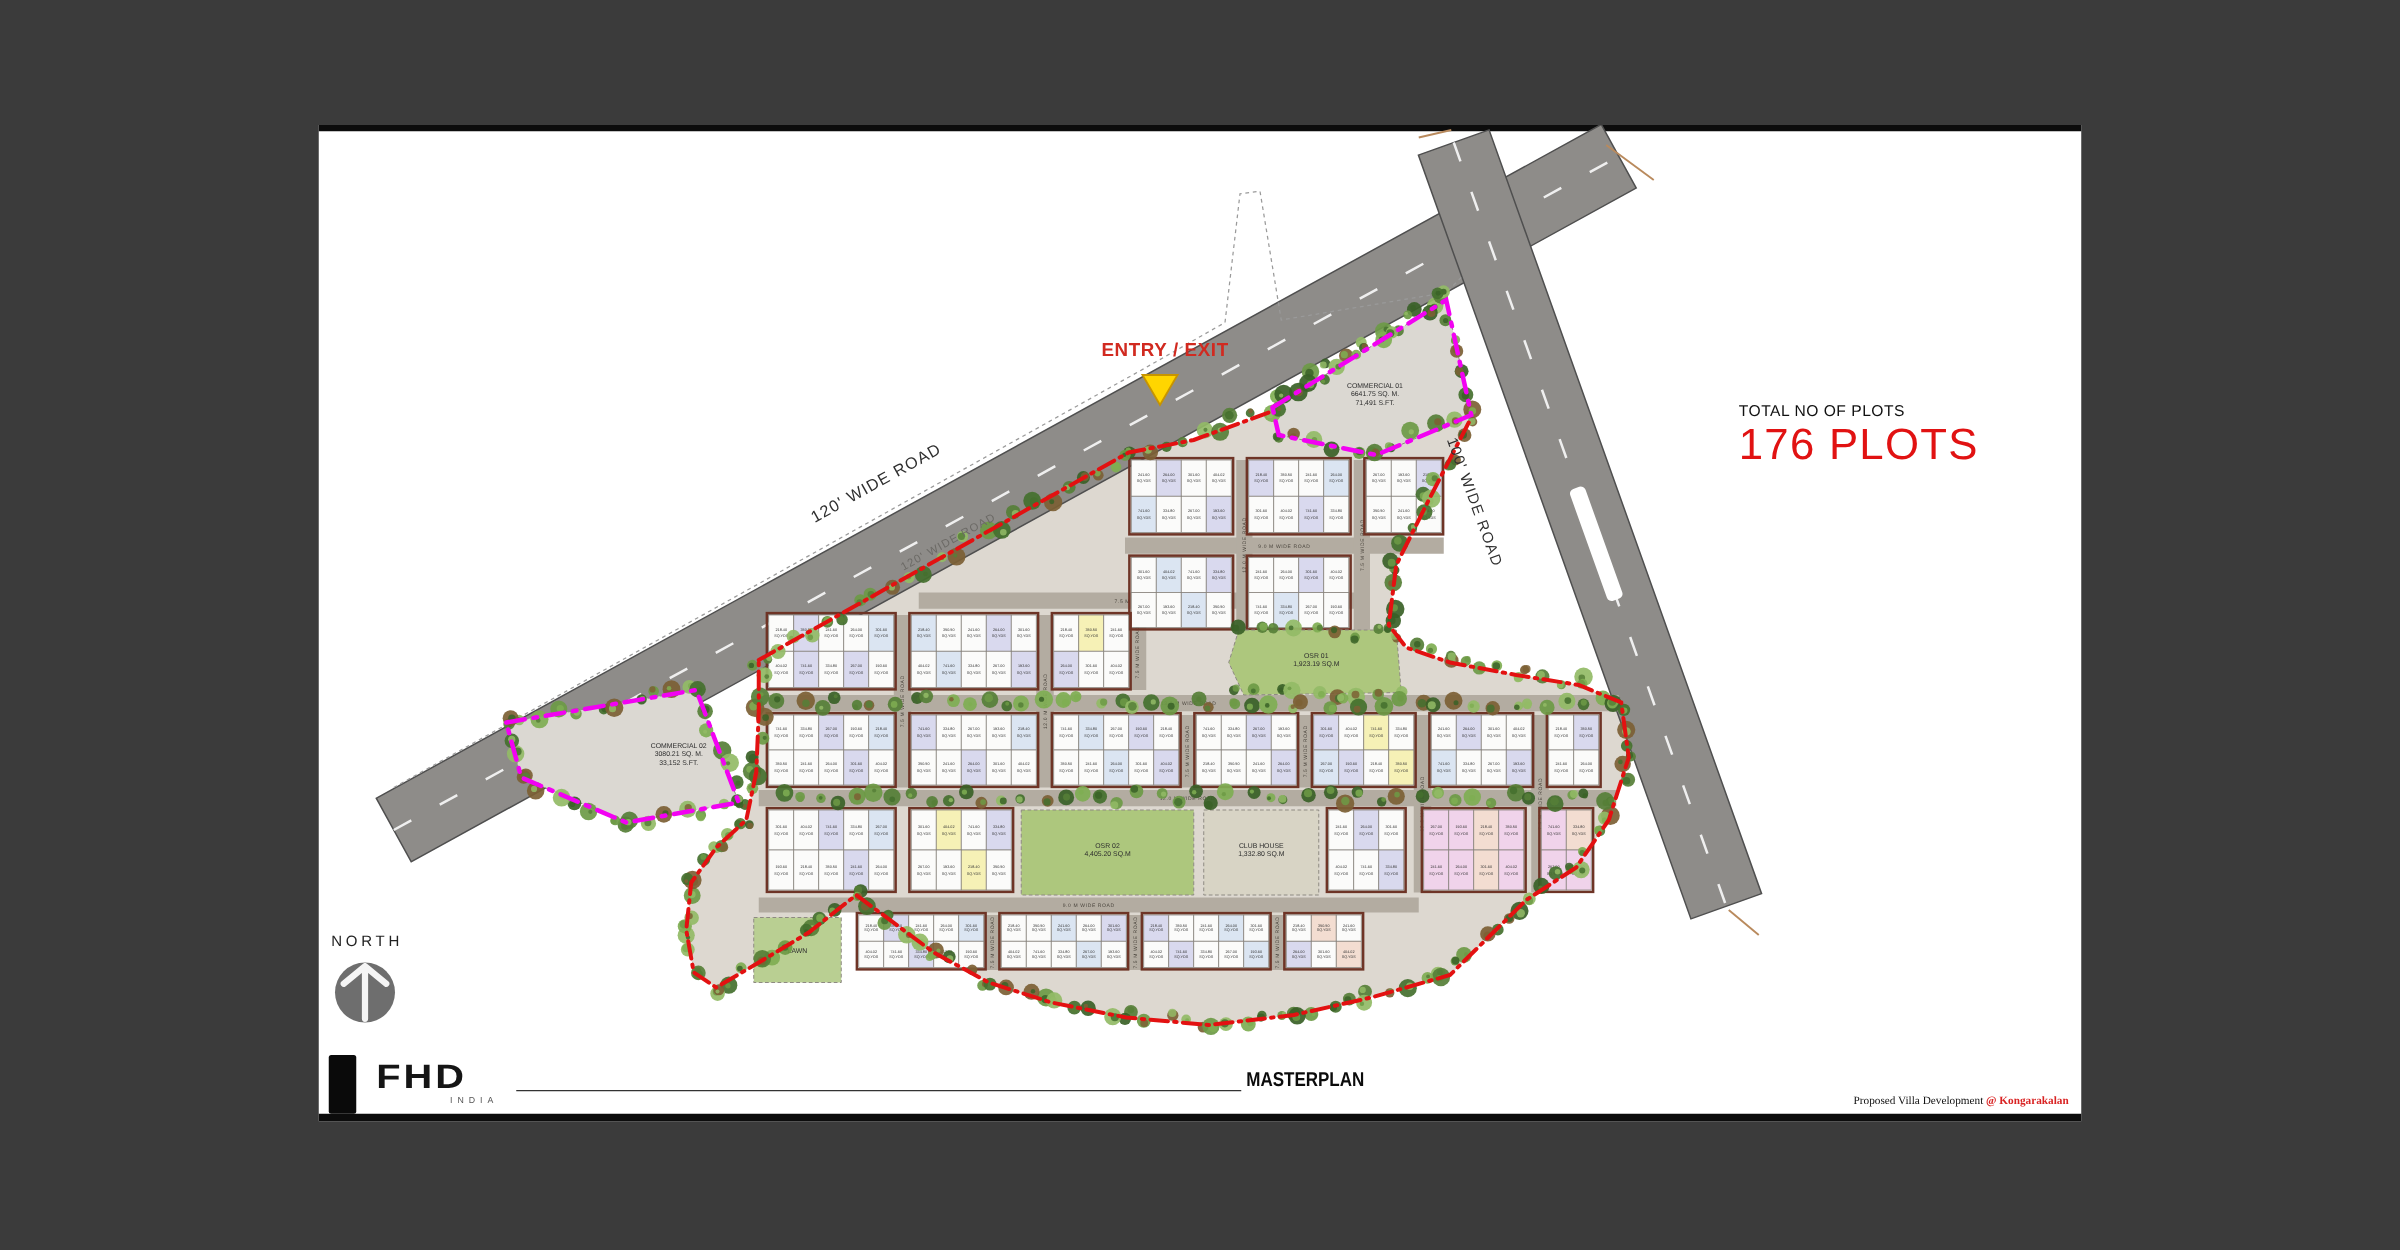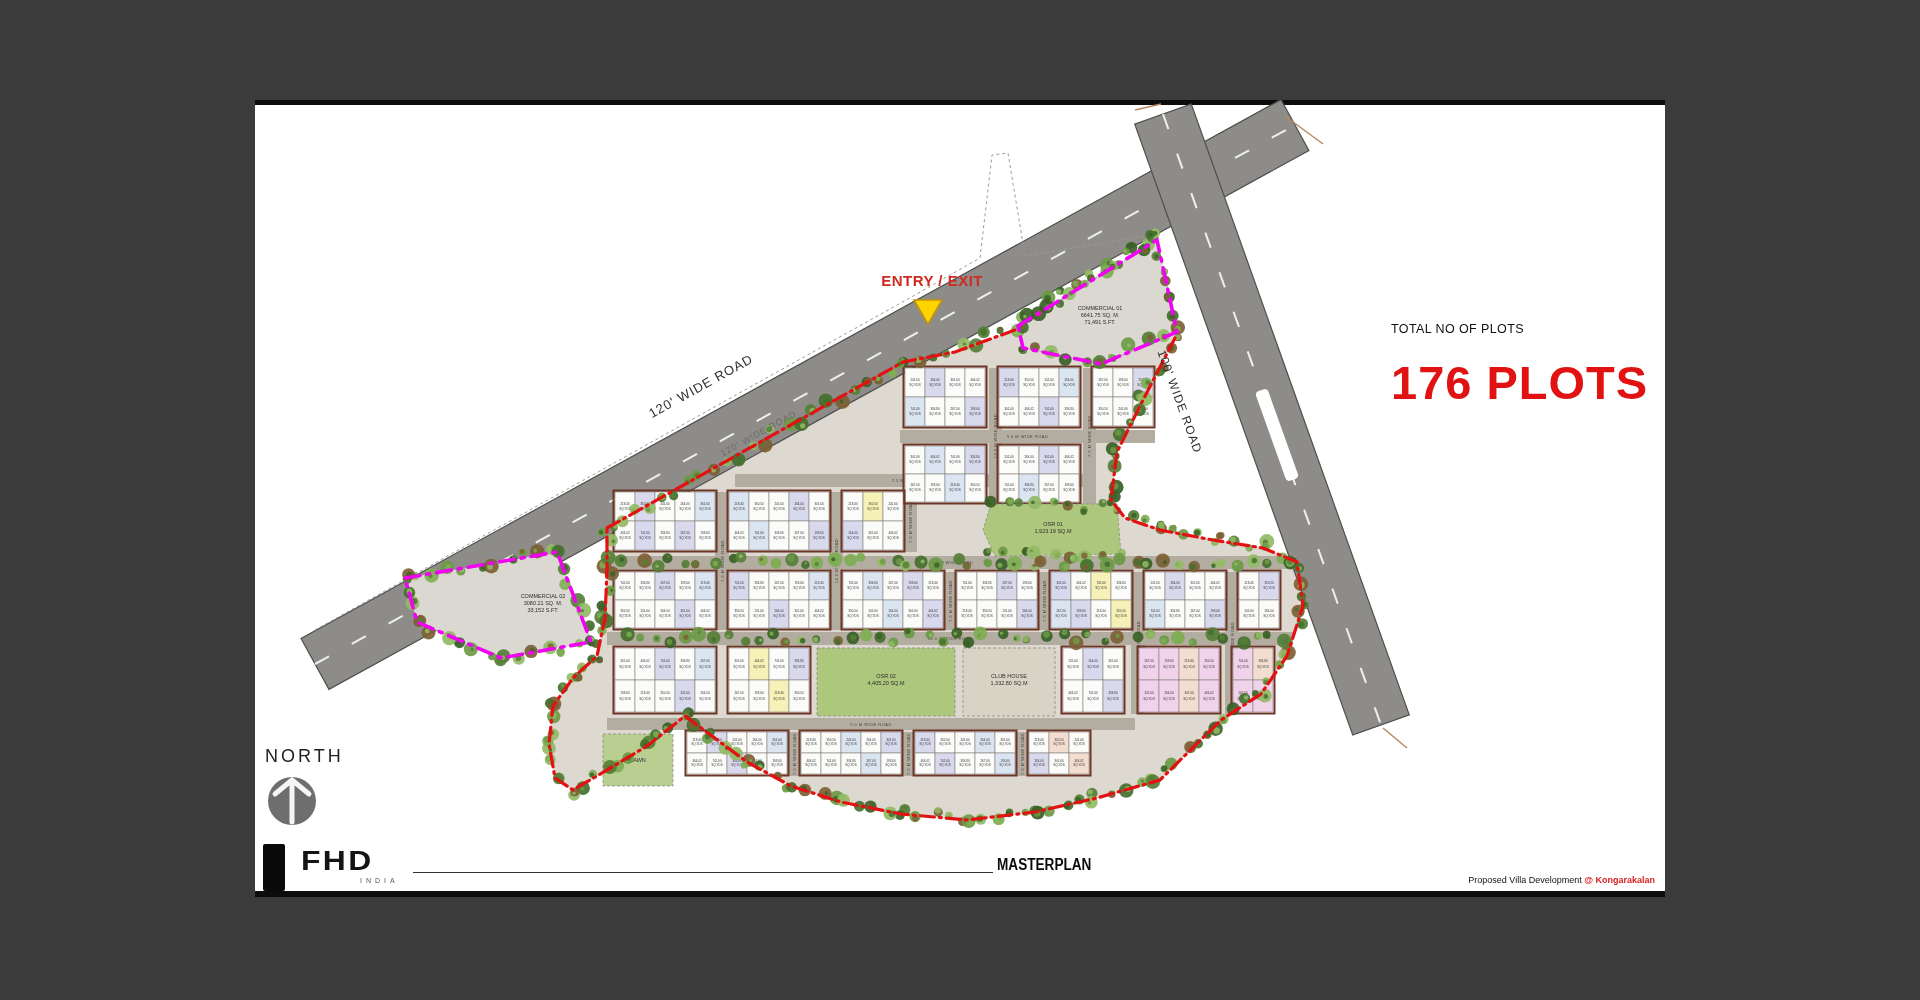--- a/index.html
+++ b/index.html
@@ -6,32 +6,32 @@
   html,body { width:1920px; height:1000px; overflow:hidden; font-family:"Liberation Sans", sans-serif; }
   body { background:#3b3b3b; position:relative; }
   #canvas { position:absolute; left:255px; top:100px; width:1410px; height:797px; background:#ffffff; }
   .black-strip { position:absolute; left:0; width:100%; background:#0c0c0c; }
   #strip-top { top:0; height:5px; }
   #strip-bottom { bottom:0; height:6px; }
   #plan-svg { position:absolute; left:0; top:0; }
   .overlay { position:absolute; }
   #stats { left:1136px; top:222px; }
   #stats .lbl { font-size:12.5px; font-weight:normal; color:#111; letter-spacing:.4px; }
-  #stats .val { font-size:47px; font-weight:bold; color:#e11212; letter-spacing:1px; margin-top:19px; }
+  #stats .val { font-size:35px; font-weight:normal; color:#e11212; letter-spacing:1px; margin-top:0; }
   #entry-label { left:624px; top:172px; width:104px; text-align:right; color:#d12a20; font-size:15px; font-weight:600; letter-spacing:.5px; }
   #north-block { left:10px; top:646px; }
-  #north-block .nlbl { font-size:18px; letter-spacing:3px; color:#222; }
+  #north-block .nlbl { font-size:12px; letter-spacing:3px; color:#222; }
   #compass { margin-top:6px; }
   #logo { left:8px; top:744px; height:48px; }
   #logo-bar { position:absolute; left:0; top:0; width:22px; height:47px; background:#0a0a0a; border-radius:2px; }
   #logo-brand { position:absolute; left:38px; top:2px; font-size:27px; font-weight:900; color:#151515; letter-spacing:2px; transform:scaleX(1.18); transform-origin:left; }
   #logo-country { position:absolute; left:97px; top:33px; font-size:7px; letter-spacing:4px; color:#555; }
   #logo-rule { position:absolute; left:150px; top:28px; width:580px; height:0; border-top:1.5px solid #333; }
   #footer-title { left:742px; top:756px; font-size:16px; font-weight:900; color:#0b0b0b; transform:scaleX(.85); transform-origin:left; letter-spacing:0; }
-  #credits { right:10px; top:775px; font-size:9px; color:#111; }
+  #credits { right:10px; top:775px; font-size:9px; color:#111;font-family:Liberation Serif, serif; }
   #credits .red { color:#d92323; font-weight:bold; }
 </style>
 </head>
 <body>
 
 <div id="canvas">
   <div id="strip-top" class="black-strip"></div>
 
   <svg id="plan-svg" width="1410" height="797" viewBox="0 0 1410 797">
       <polygon points="352,428 648,262 700,252 760,230 763,226 902,140 922,232 920,238 888,300 862,352 856,400 870,418 905,430 958,440 1008,448 1042,462 1048,506 1032,556 1006,594 966,620 905,680 842,698 780,712 712,720 646,714 586,702 536,686 492,662 430,616 392,646 352,670 318,690 300,678 294,644 298,606 318,578 342,556 350,518 352,470" fill="#ddd8d0" stroke="none"></polygon>

